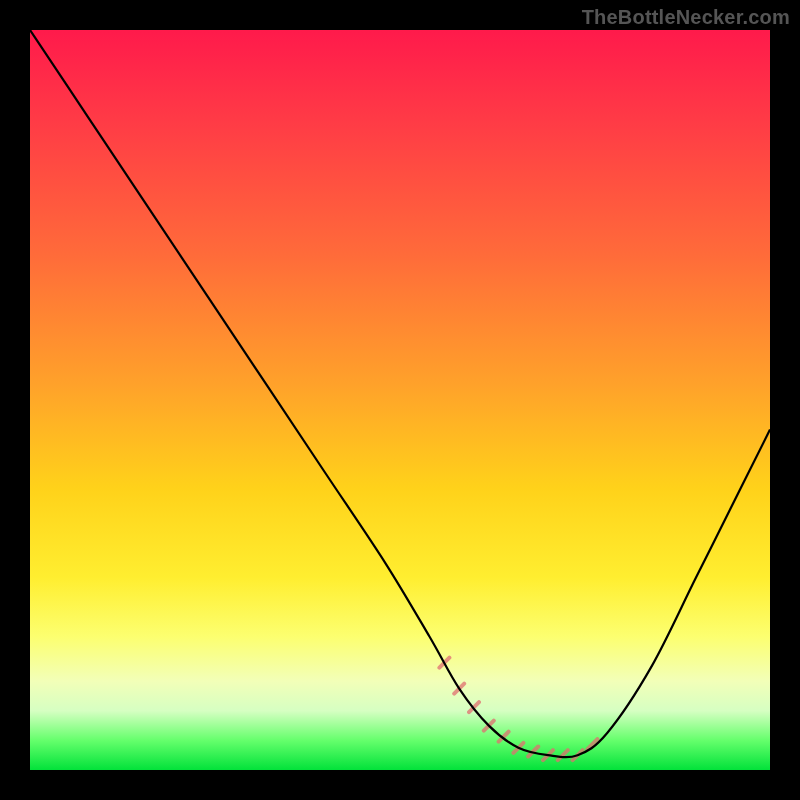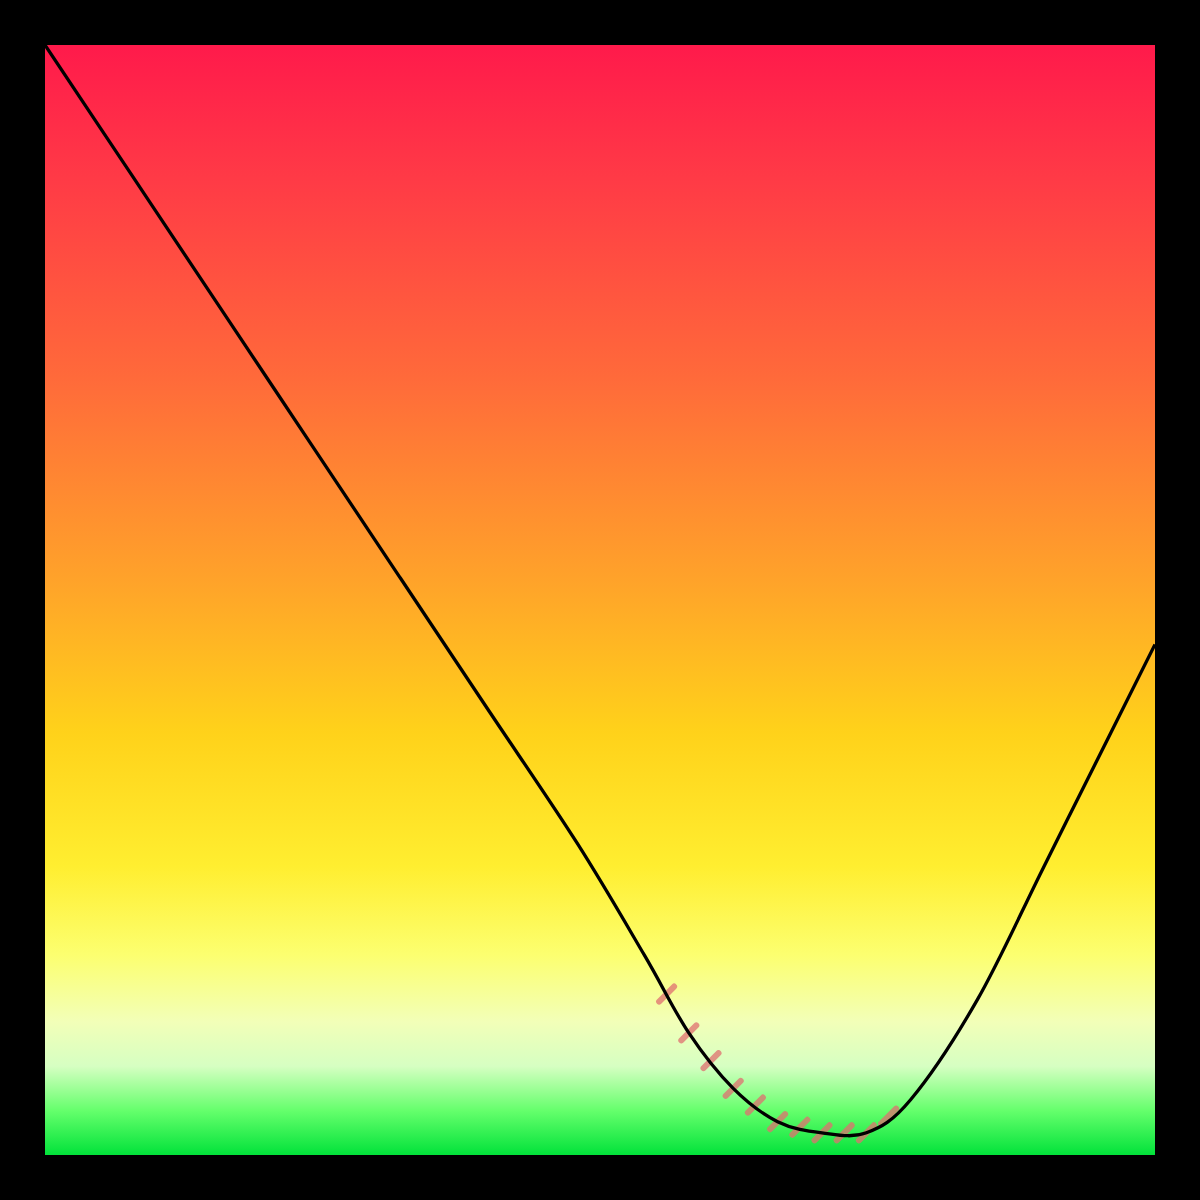--- a/index.html
+++ b/index.html
@@ -63,20 +63,21 @@
   .line {
     stroke: #000;
     stroke-width: 2.2;
     fill: none;
   }
 </style>
 </head>
 <body>
 
 <div class="container">
+  <div class="attribution">TheBottleNecker.com</div>
 
   <div class="plot-area">
     <div class="gradient-bg"></div>
 
     <svg class="curve" viewBox="0 0 740 740" preserveAspectRatio="none">
       <g id="hash-group">
           <line x1="409.40000000000003" y1="637.7" x2="419.40000000000003" y2="627.7" class="hashes"></line>
           <line x1="424.2" y1="663.6" x2="434.2" y2="653.6" class="hashes"></line>
           <line x1="439" y1="682.1" x2="449" y2="672.1" class="hashes"></line>
           <line x1="453.8" y1="700.6" x2="463.8" y2="690.6" class="hashes"></line>

